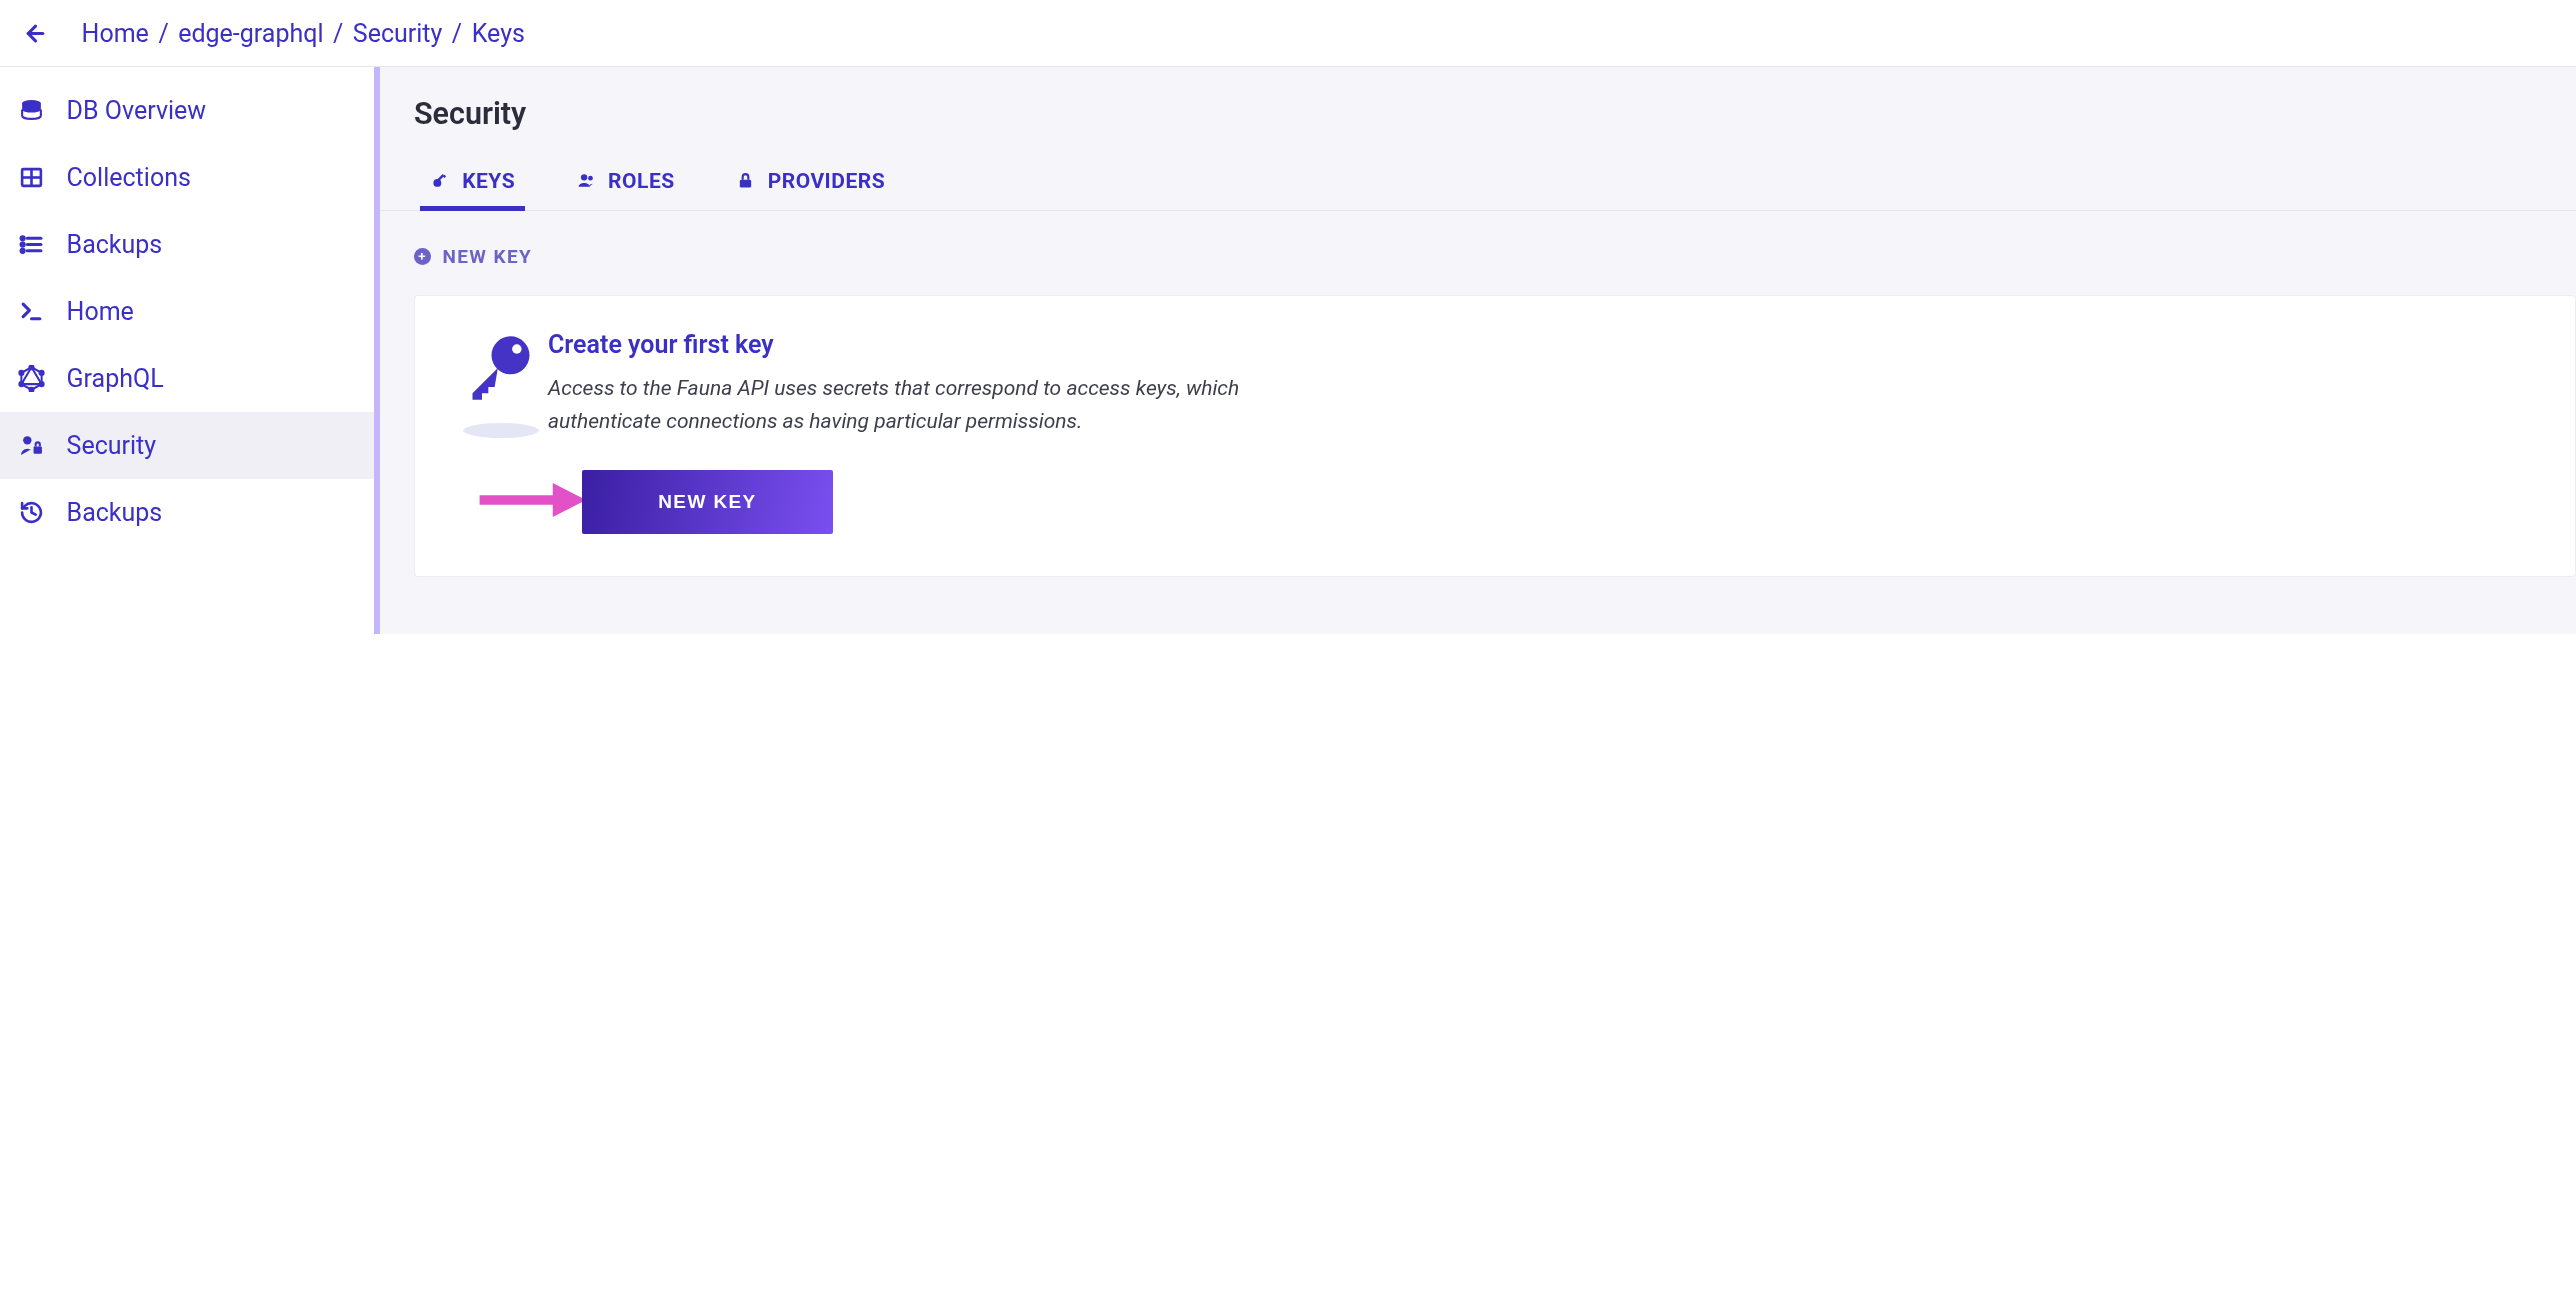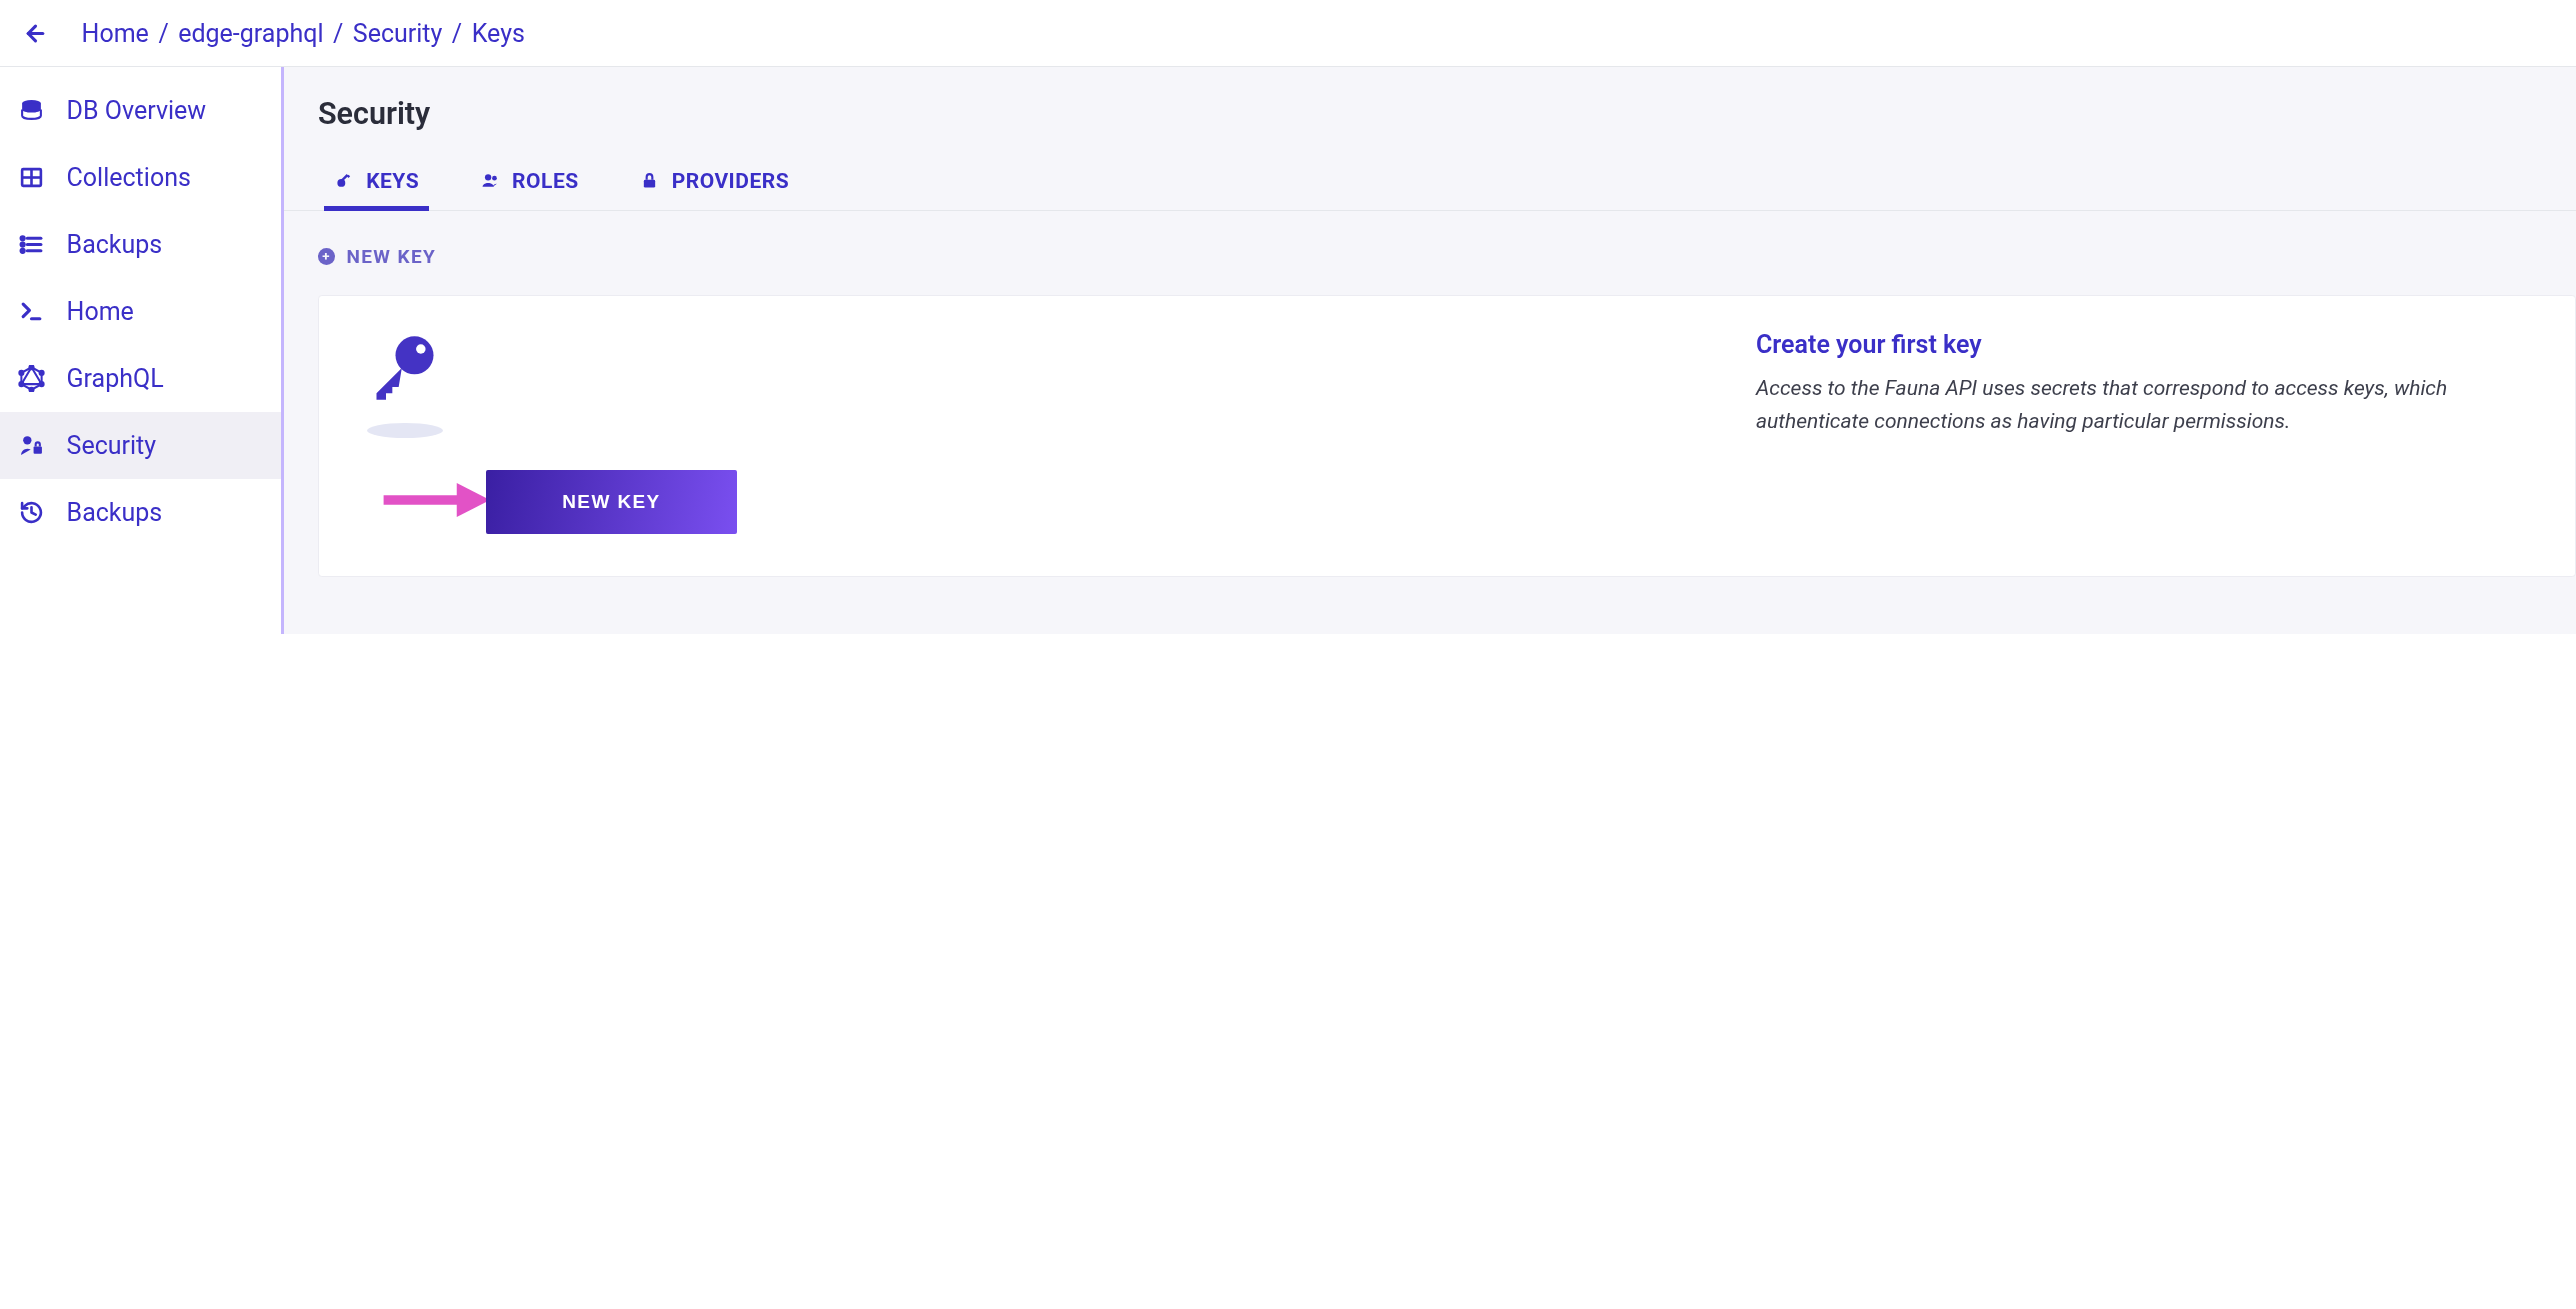--- a/index.html
+++ b/index.html
@@ -24,22 +24,22 @@
   }
   .breadcrumbs {
     display:flex; align-items:center; gap: 9.5px;
     font-size: 25px;
     color: #3a2fc7;
   }
   .crumb { cursor:pointer; }
   .crumb-sep { color: #3a2fc7; }
   .layout { display:flex; }
   .sidebar {
-    width: 284px;
-    border-right: 3px solid #c4b5fd;
+    width: 380px;
+    border-right: 6px solid #c4b5fd;
     padding-top: 9.5px;
   }
   .sidebar-item {
     display:flex; align-items:center; gap: 21px;
     padding: 19px 19px 19px 17px;
     font-size: 25px;
     color: #3a2fc7;
     cursor:pointer;
   }
   .sidebar-item.active {
@@ -99,21 +99,21 @@
     display:flex; align-items:center; justify-content:center;
     font-size:13.3px; font-weight:700;
   }
   .card {
     background:#fff;
     border:1px solid #ececf2;
     border-radius:3.8px;
     margin-left: 34px;
     padding: 34px 38px 42px 38px;
   }
-  .card-top { display:flex; align-items:flex-start;justify-content:space-between;}
+  .card-top { display:flex; align-items:flex-start;}
   .key-illus { width:95px; flex-shrink:0; display:flex; flex-direction:column; align-items:center;}
   .key-shadow { width:76px; height:15.2px; background:#e4e6f4; border-radius:50%; margin-top:17px;}
   .card-heading { font-size:25px; font-weight:600; color:#3a2fc7; margin-bottom:13.3px;}
   .card-desc { font-size:21px; line-height:1.55; color:#3d3f4c; max-width: 781px; font-style: italic;}
   .card-action-row { display:flex; align-items:center; gap:0; margin-top:32px;}
   .arrow-annot { color:#e252c6; margin-left:19px; margin-right:-3.8px;}
   .new-key-btn {
     background: linear-gradient(100deg, #3a1fa3 0%, #7a4ff0 100%);
     color:#fff;
     border:none;

